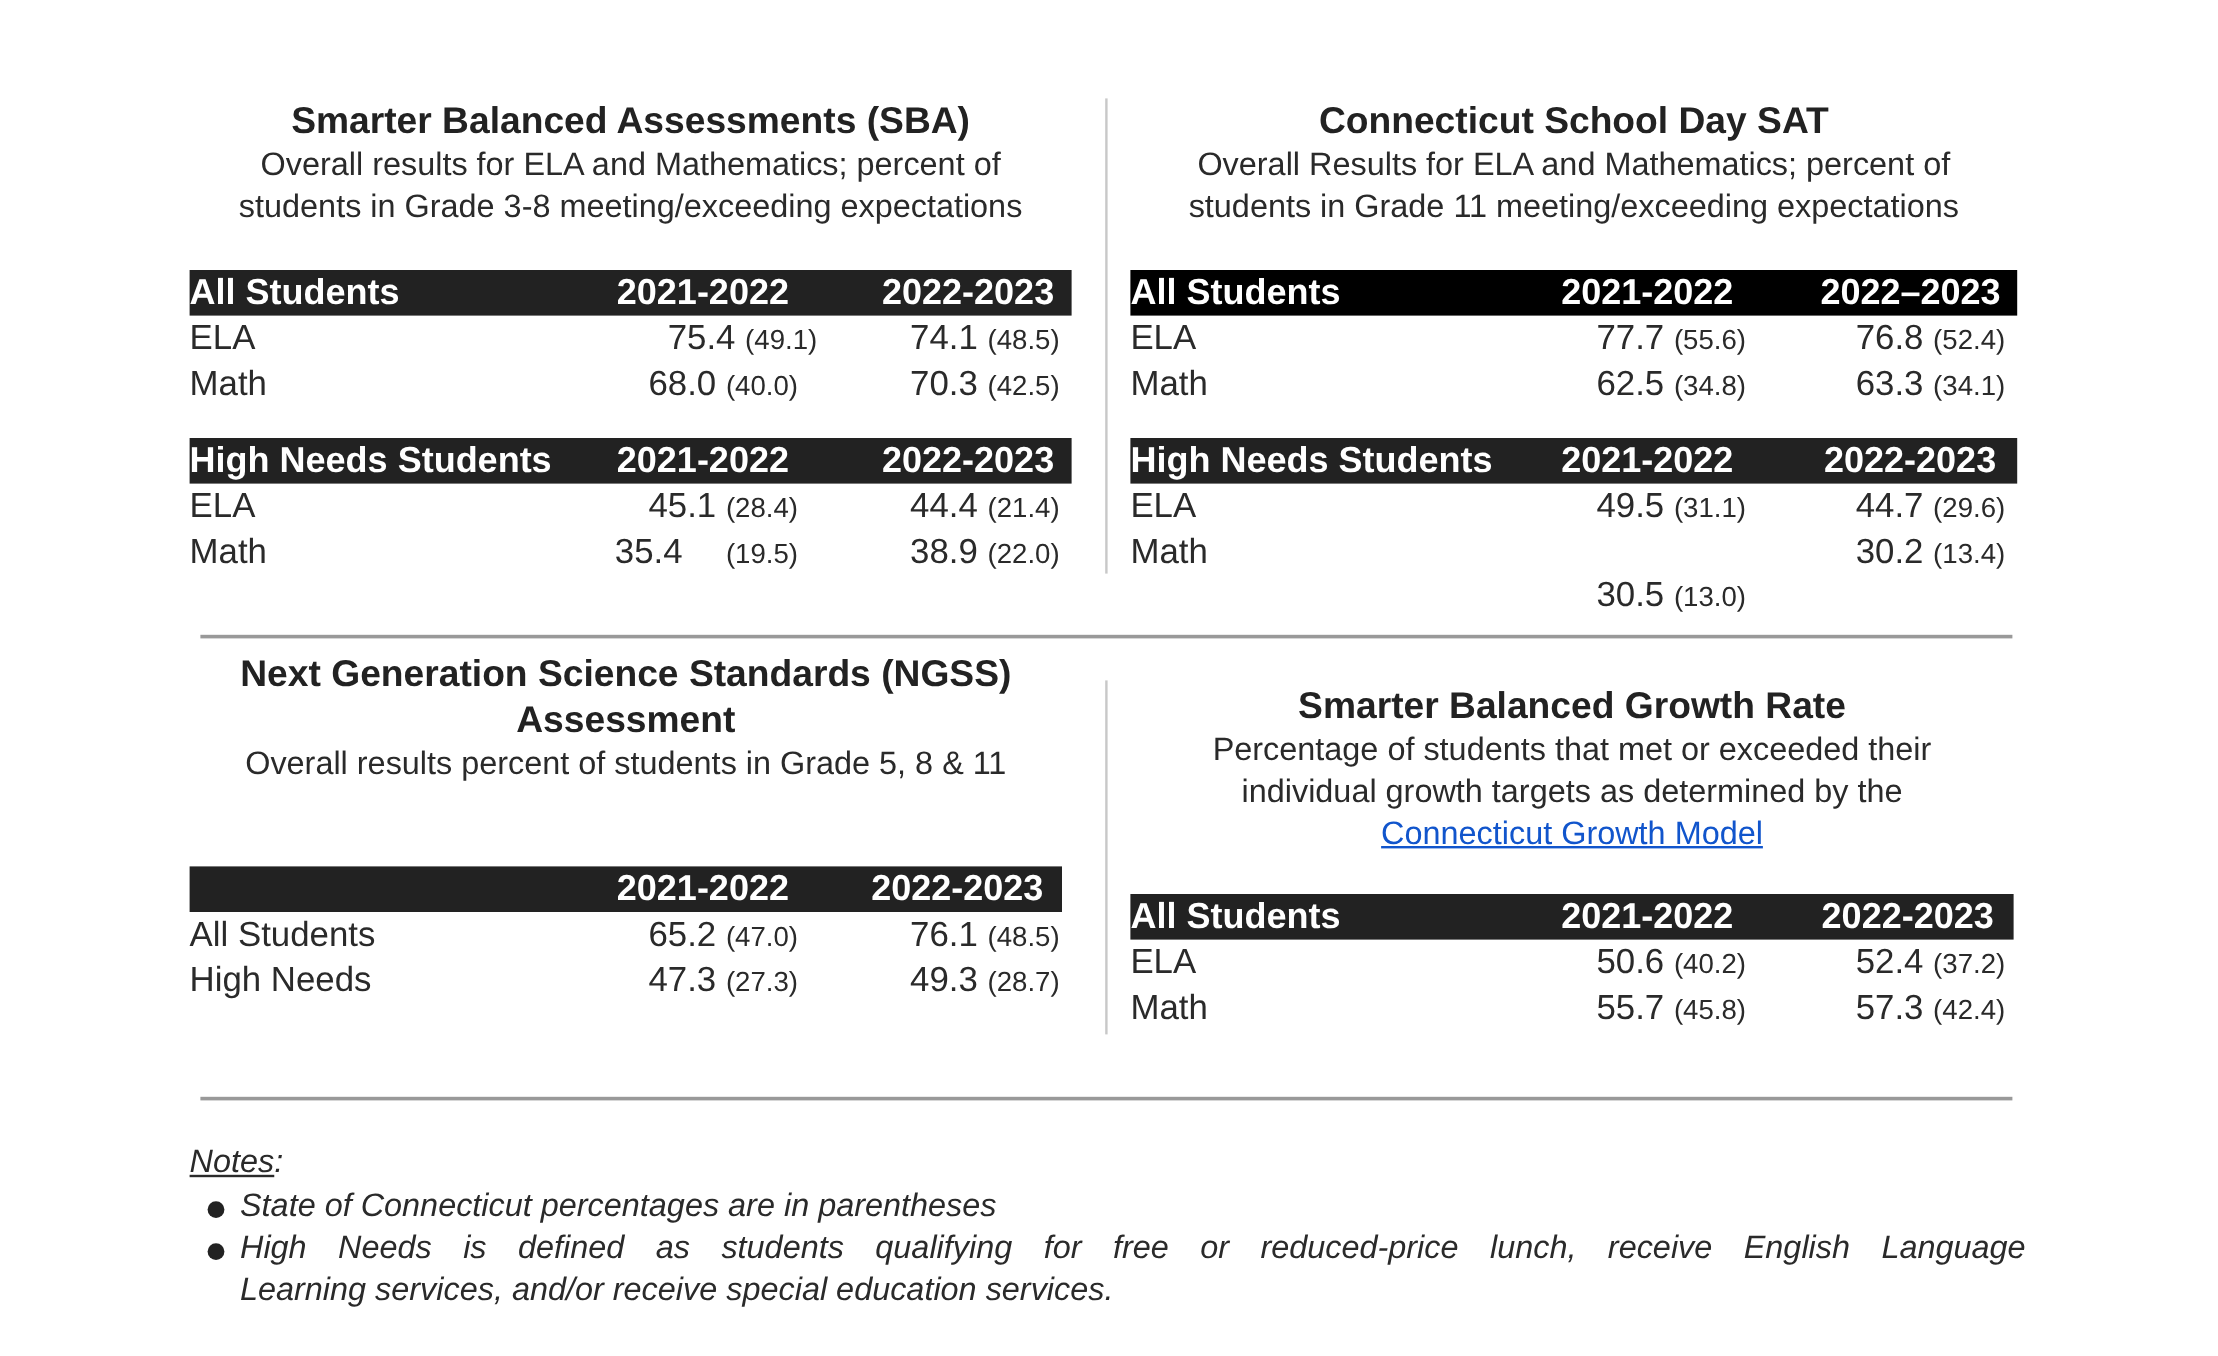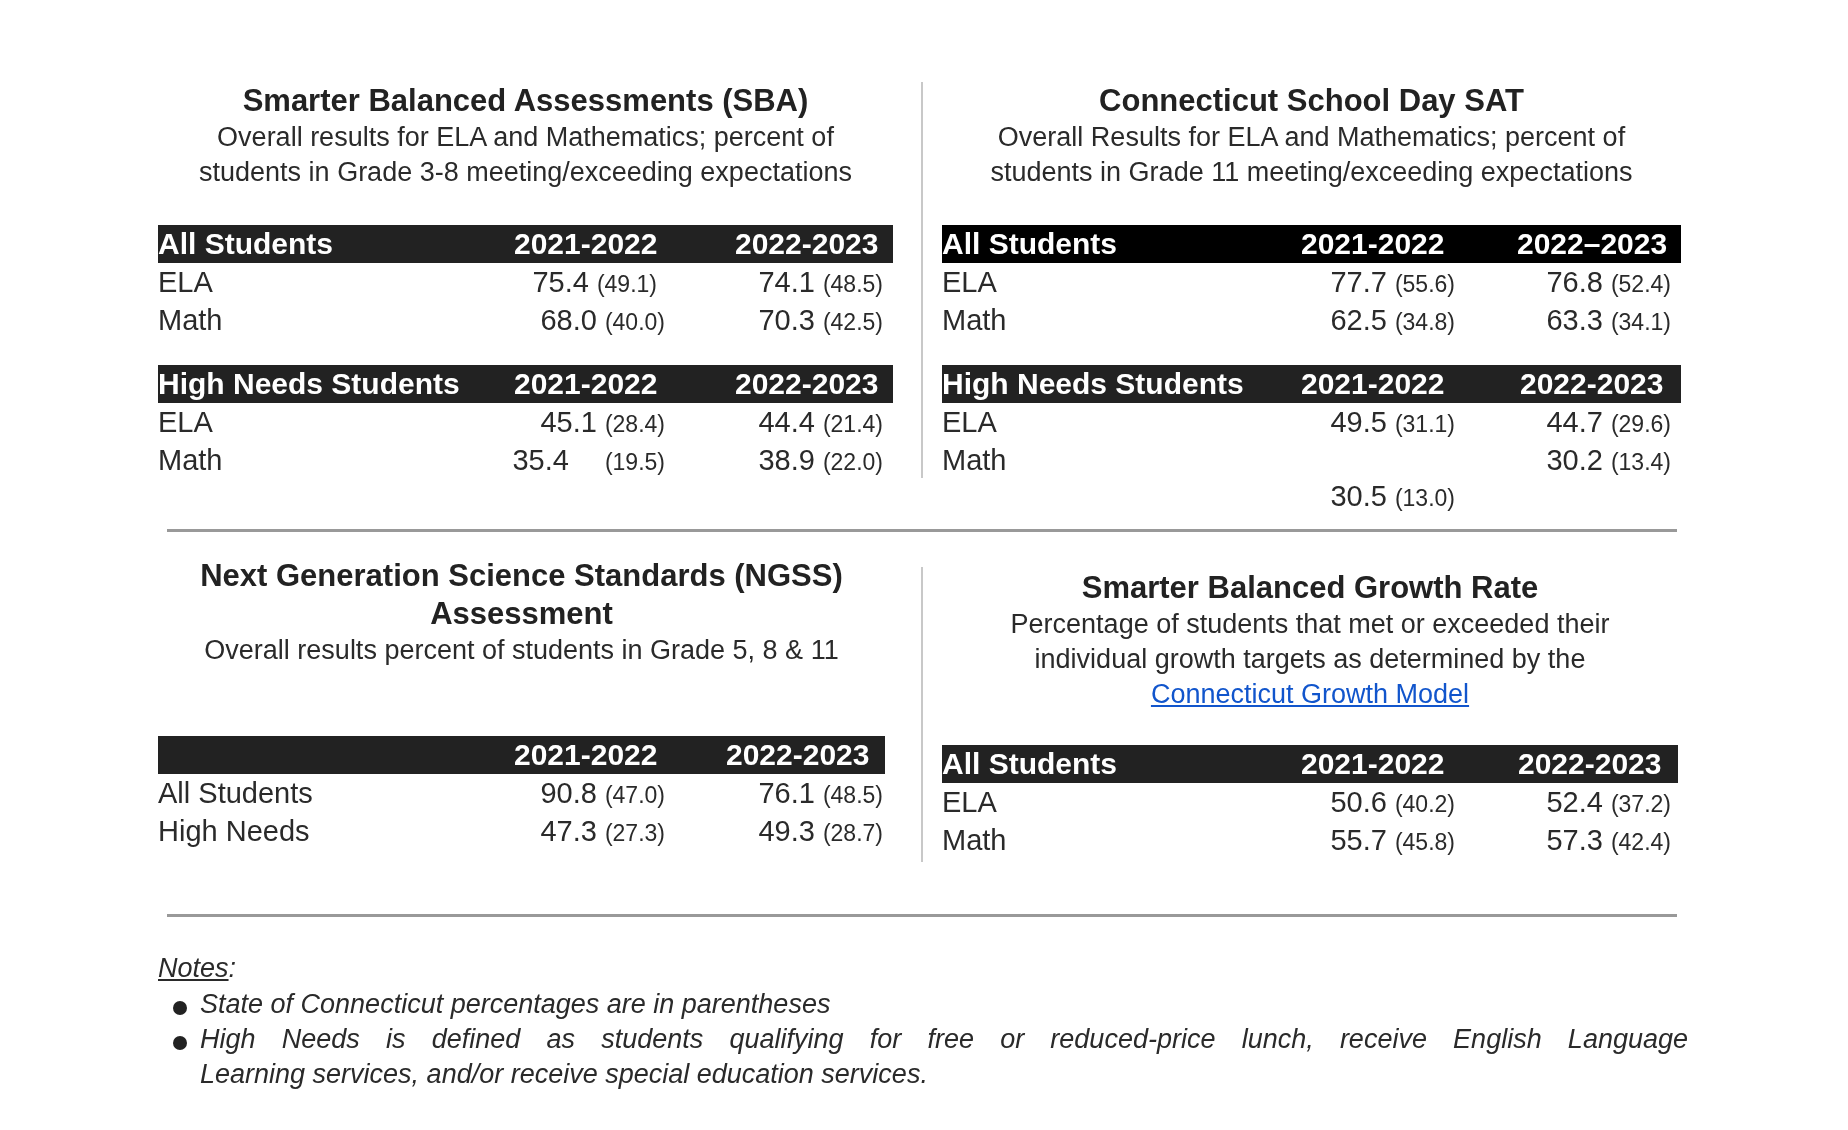--- a/index.html
+++ b/index.html
@@ -39,21 +39,21 @@
   <div class="psub" style="top:75px; left:-20px; right:-20px;">students in Grade 3-8 meeting/exceeding expectations</div>
 
   <div class="tbl" style="left:0; top:145px; width:735px;">
     <div class="hdr" style="top:0;">
       <span style="left:0;">All Students</span>
       <span style="left:356px;">2021-2022</span>
       <span style="left:577px;">2022-2023</span>
     </div>
     <div class="row" style="top:38px;">
       <span style="left:0;">ELA</span>
-      <span class="v" style="right:236px;"><span style="position:static;">75.4</span> <span class="st" style="position:static;">(49.1)</span></span>
+      <span class="v" style="right:212px;"><span style="position:static;">75.4</span> <span class="st" style="position:static;">(49.1)</span></span>
       <span class="v" style="right:10px;"><span style="position:static;">74.1</span> <span class="st" style="position:static;">(48.5)</span></span>
     </div>
     <div class="row" style="top:76px;">
       <span style="left:0;">Math</span>
       <span class="v" style="right:228px;"><span style="position:static;">68.0</span> <span class="st" style="position:static;">(40.0)</span></span>
       <span class="v" style="right:10px;"><span style="position:static;">70.3</span> <span class="st" style="position:static;">(42.5)</span></span>
     </div>
   </div>
 
   <div class="tbl" style="left:0; top:285px; width:735px;">
@@ -114,34 +114,34 @@
     <div class="row" style="top:76px;">
       <span style="left:0;">Math</span>
       <span class="v" style="right:226px;margin-top:36px;"><span style="position:static;">30.5</span> <span class="st" style="position:static;">(13.0)</span></span>
       <span class="v" style="right:10px;"><span style="position:static;">30.2</span> <span class="st" style="position:static;">(13.4)</span></span>
     </div>
   </div>
 </div>
 
 <div class="hdiv" style="top:529px;"></div>
 
-<div class="panel" style="left:158px; top:554px; width:727px; height:300px;">
+<div class="panel" style="left:158px; top:540px; width:727px; height:300px;">
   <div class="ptitle" style="top:3px; left:-20px; right:-20px;">Next Generation Science Standards (NGSS)</div>
   <div class="ptitle" style="top:41px; left:-20px; right:-20px;">Assessment</div>
   <div class="psub" style="top:79px; left:-20px; right:-20px;">Overall results percent of students in Grade 5, 8 &amp; 11</div>
 
   <div class="tbl" style="left:0; top:182px; width:727px;">
     <div class="hdr" style="top:0;">
       <span style="left:0;"></span>
       <span style="left:356px;">2021-2022</span>
       <span style="left:568px;">2022-2023</span>
     </div>
     <div class="row" style="top:38px;">
       <span style="left:0;">All Students</span>
-      <span class="v" style="right:220px;"><span style="position:static;">90.8</span> <span class="st" style="position:static;">(47.0)</span></span>
+      <span class="v" style="right:220px;"><span style="position:static;">65.2</span> <span class="st" style="position:static;">(47.0)</span></span>
       <span class="v" style="right:2px;"><span style="position:static;">76.1</span> <span class="st" style="position:static;">(48.5)</span></span>
     </div>
     <div class="row" style="top:76px;">
       <span style="left:0;">High Needs</span>
       <span class="v" style="right:220px;"><span style="position:static;margin-top:44px;">47.3</span> <span class="st" style="position:static;">(27.3)</span></span>
       <span class="v" style="right:2px;"><span style="position:static;">49.3</span> <span class="st" style="position:static;">(28.7)</span></span>
     </div>
   </div>
 </div>
 

